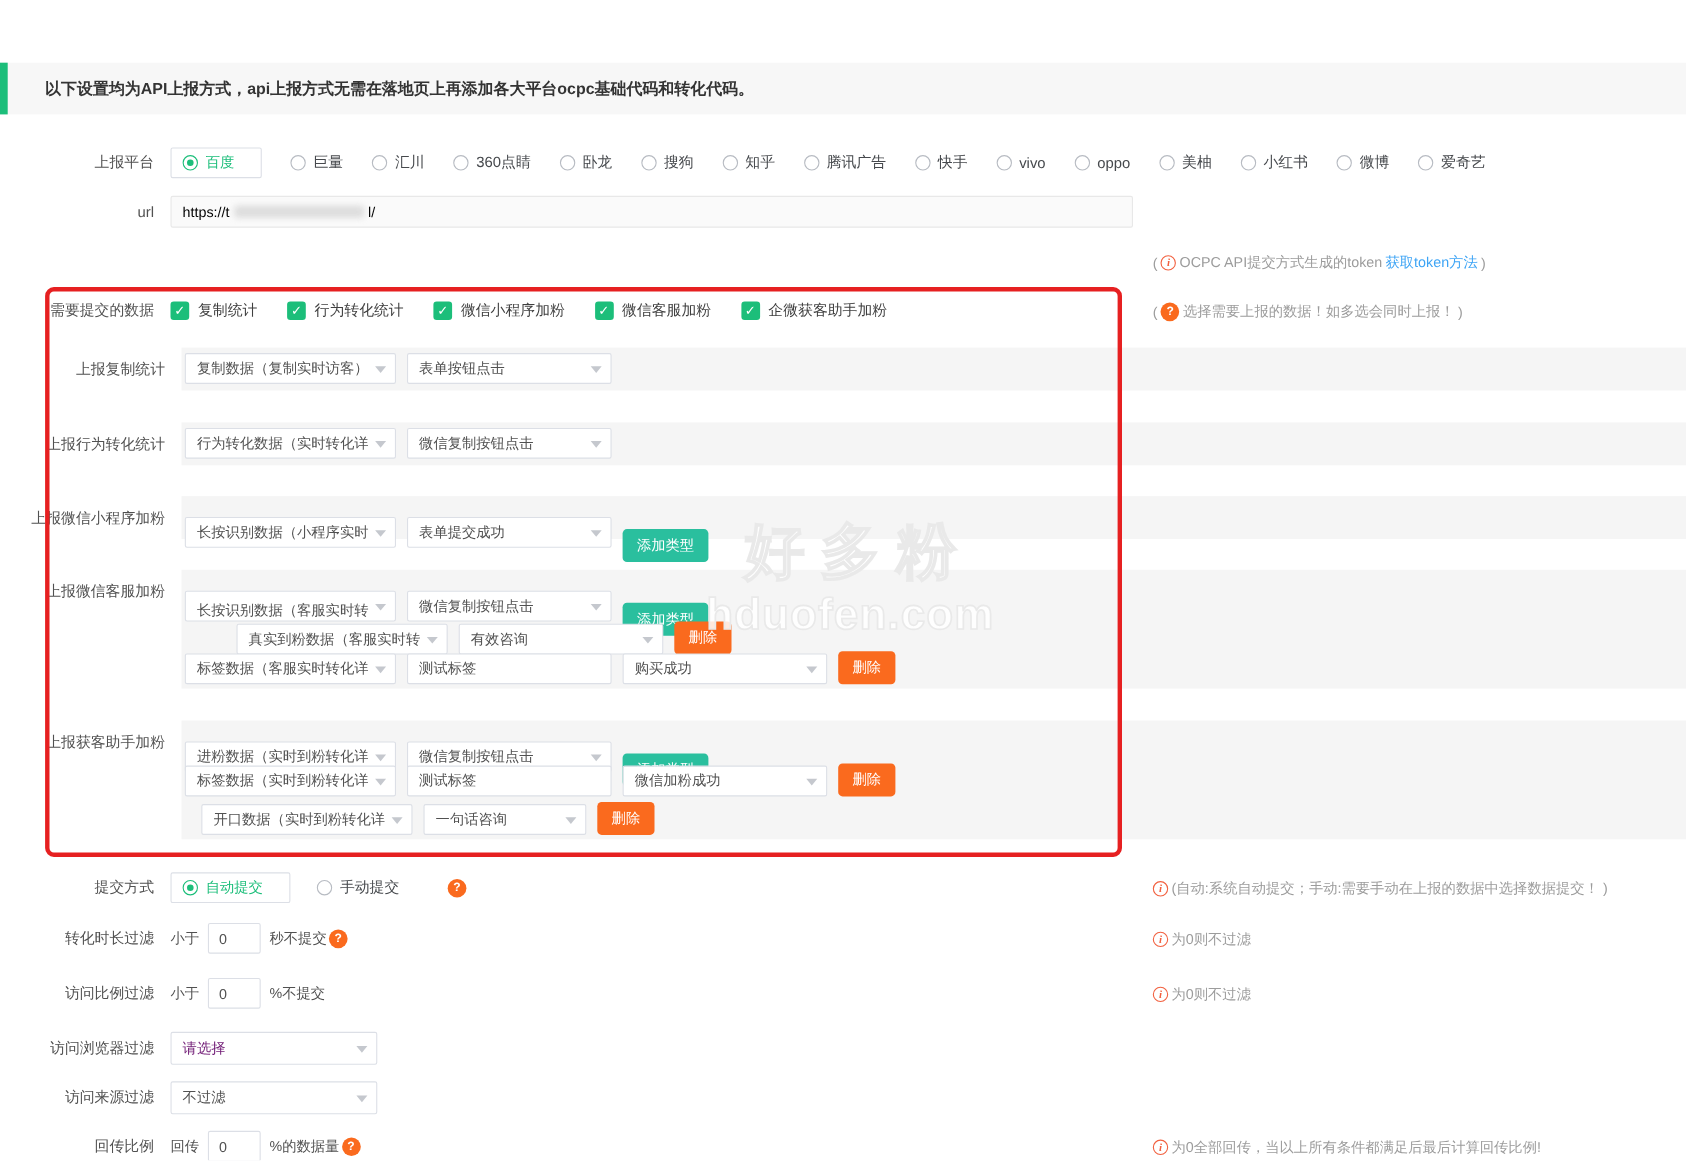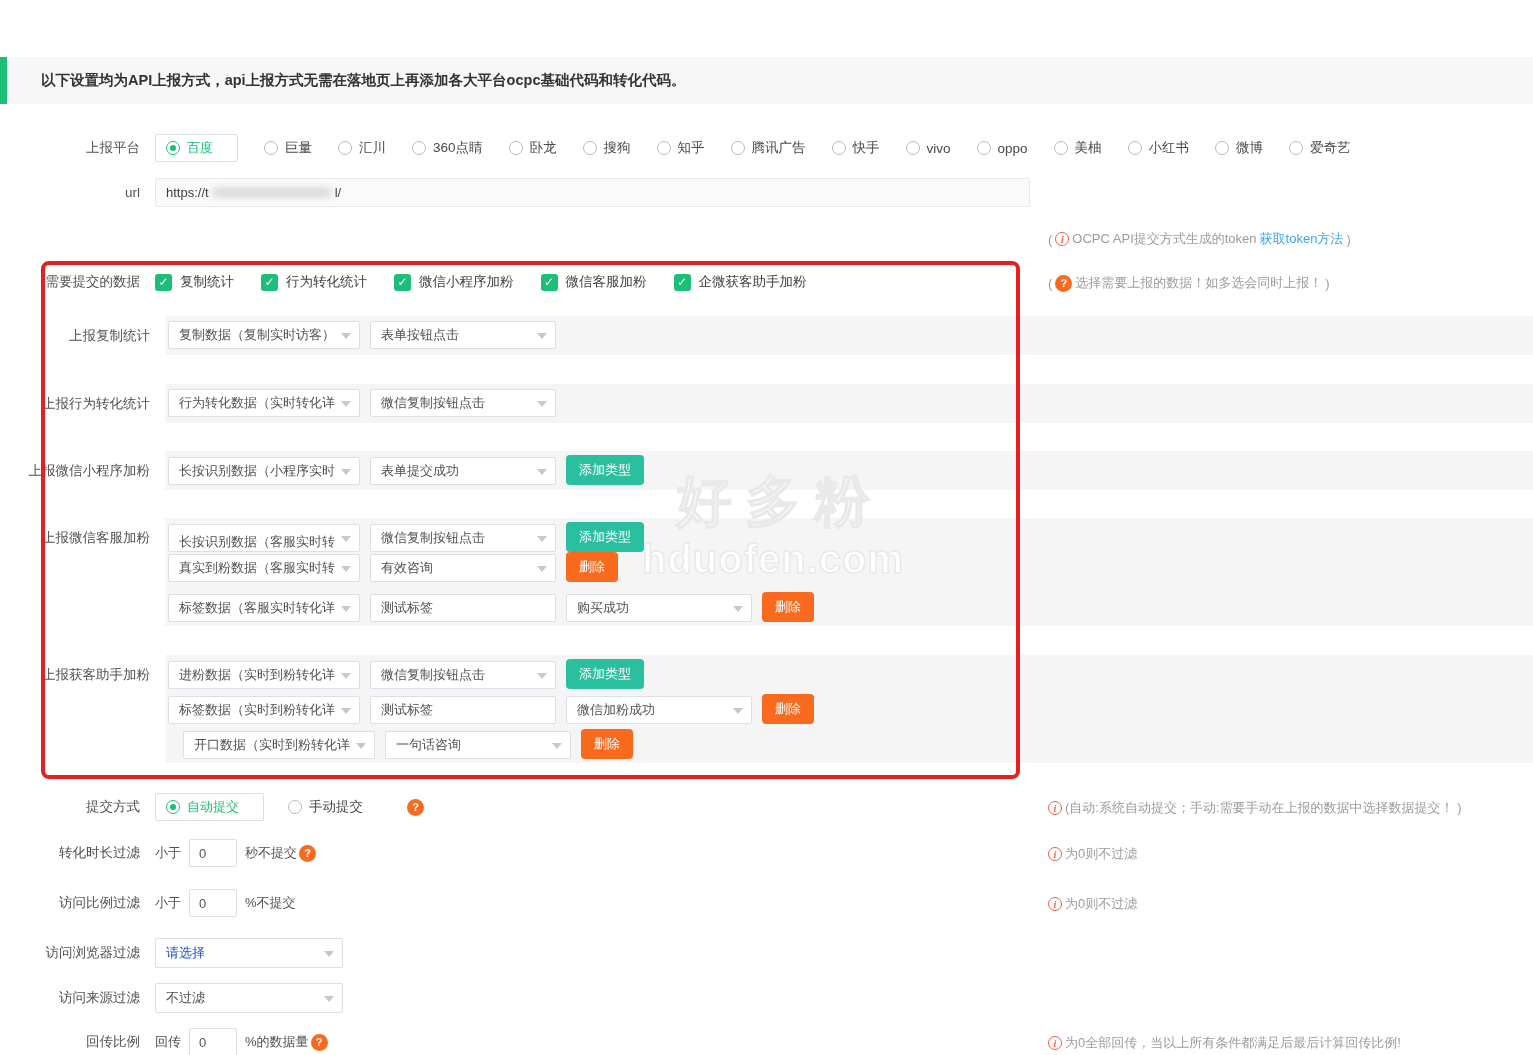--- a/index.html
+++ b/index.html
@@ -34,38 +34,38 @@
   .radio.sel .rdo::after{content:"";position:absolute;left:3px;top:3px;width:6px;height:6px;border-radius:50%;background:var(--green);}
   .radio.sel .rl{color:var(--green);}
   .rgroup{display:flex;align-items:center;gap:26px;flex-wrap:nowrap;}
   
   .cbx{display:inline-flex;align-items:center;gap:8px;cursor:pointer;color:#3f3f3f;font-size:13.5px;white-space:nowrap;}
   .cb{width:17px;height:17px;border-radius:3px;background:var(--green);color:#fff;font-size:12px;font-weight:bold;
     display:flex;align-items:center;justify-content:center;flex:none;}
   .cgroup{display:flex;align-items:center;gap:27px;}
   
   .biginp{width:875px;height:29px;background:#fafafa;border:1px solid #e8e8e8;border-radius:2px;
-    display:flex;align-items:center;padding-left:10px;color:#404040;font-size:13px;overflow:hidden;}
+    display:flex;align-items:center;padding-left:10px;color:#000000;font-size:13px;overflow:hidden;}
   .redact{display:inline-block;height:11px;border-radius:2px;background:#c9c9c9;filter:blur(3px);opacity:.6;margin:0 4px;vertical-align:middle;}
   
   .sel{position:relative;height:28px;background:#fff;border:1px solid var(--border);border-radius:2px;
     display:flex;align-items:center;padding:0 24px 0 10px;color:#515151;font-size:13px;
     white-space:nowrap;overflow:hidden;cursor:pointer;flex:none;}
   .arr{position:absolute;right:8px;top:11px;width:0;height:0;border-left:5px solid transparent;
     border-right:5px solid transparent;border-top:6px solid #c5c8ce;}
   .inp{height:28px;background:#fff;border:1px solid var(--border);border-radius:2px;display:flex;
     align-items:center;padding:0 10px;color:#515151;font-size:13px;white-space:nowrap;overflow:hidden;flex:none;}
-  .ph{color:#1d4ed8;}
+  .ph{color:#701a75;}
   .num{width:48px;height:28px;background:#fff;border:1px solid var(--border);border-radius:2px;
     display:flex;align-items:center;padding-left:9px;color:#515151;font-size:13px;flex:none;}
   
   .btn{height:30px;padding:0 13px;border:none;border-radius:4px;color:#fff;font-size:13px;
     display:flex;align-items:center;justify-content:center;cursor:pointer;flex:none;
     font-family:"Liberation Sans","DejaVu Sans",sans-serif;}
-  .badd{background:var(--btn-green);}
+  .badd{background:var(--btn-green);margin-top:26px;}
   .bdel{background:var(--orange);}
   
   .strip{position:absolute;left:165px;right:0;background:#f5f5f5;}
   .slab{position:absolute;left:0;width:150px;text-align:right;color:var(--label);font-size:13.5px;white-space:nowrap;}
   .cl{position:absolute;left:168px;display:flex;align-items:center;gap:10px;}
   
   .hint{position:absolute;left:1048px;color:var(--hint);font-size:13px;white-space:nowrap;display:flex;align-items:center;gap:3px;}
   .i-info{display:inline-flex;width:14px;height:14px;border-radius:50%;border:1px solid var(--info);color:var(--info);
     font:italic bold 10px "Liberation Serif",serif;align-items:center;justify-content:center;flex:none;}
   .i-q{display:inline-flex;width:17px;height:17px;border-radius:50%;background:var(--orange);color:#fff;
@@ -257,21 +257,21 @@
     <div class="sel" style="width:192px;margin-top:1px;align-items:flex-end;">
         <span>长按识别数据（客服实时转</span>
         <i class="arr"></i>
       </div>
     <div class="sel" style="width:186px;margin-top:1px;">
         <span>微信复制按钮点击</span>
         <i class="arr"></i>
       </div>
     <button class="btn badd">添加类型</button>
   </div>
-  <div class="cl" style="top:552px;">
+  <div class="cl" style="top:565px;margin-left:47px;">
     <div class="sel" style="width:192px;margin-top:1px;">
         <span>真实到粉数据（客服实时转</span>
         <i class="arr"></i>
       </div>
     <div class="sel" style="width:186px;margin-top:1px;">
         <span>有效咨询</span>
         <i class="arr"></i>
       </div>
     <button class="btn bdel">删除</button>
   </div>
@@ -313,21 +313,21 @@
         <span>微信加粉成功</span>
         <i class="arr"></i>
       </div>
     <button class="btn bdel">删除</button>
   </div>
   <div class="cl" style="top:729px;margin-left:15px;">
     <div class="sel" style="width:192px;margin-top:1px;">
         <span>开口数据（实时到粉转化详</span>
         <i class="arr"></i>
       </div>
-    <div class="sel" style="width:186px;margin-top:1px;">
+    <div class="sel" style="width:148px;margin-top:1px;">
         <span>一句话咨询</span>
         <i class="arr"></i>
       </div>
     <button class="btn bdel">删除</button>
   </div>
 
   <div class="redbox"></div>
 
   <div class="wm">
     <div class="wm1">好多粉</div>

